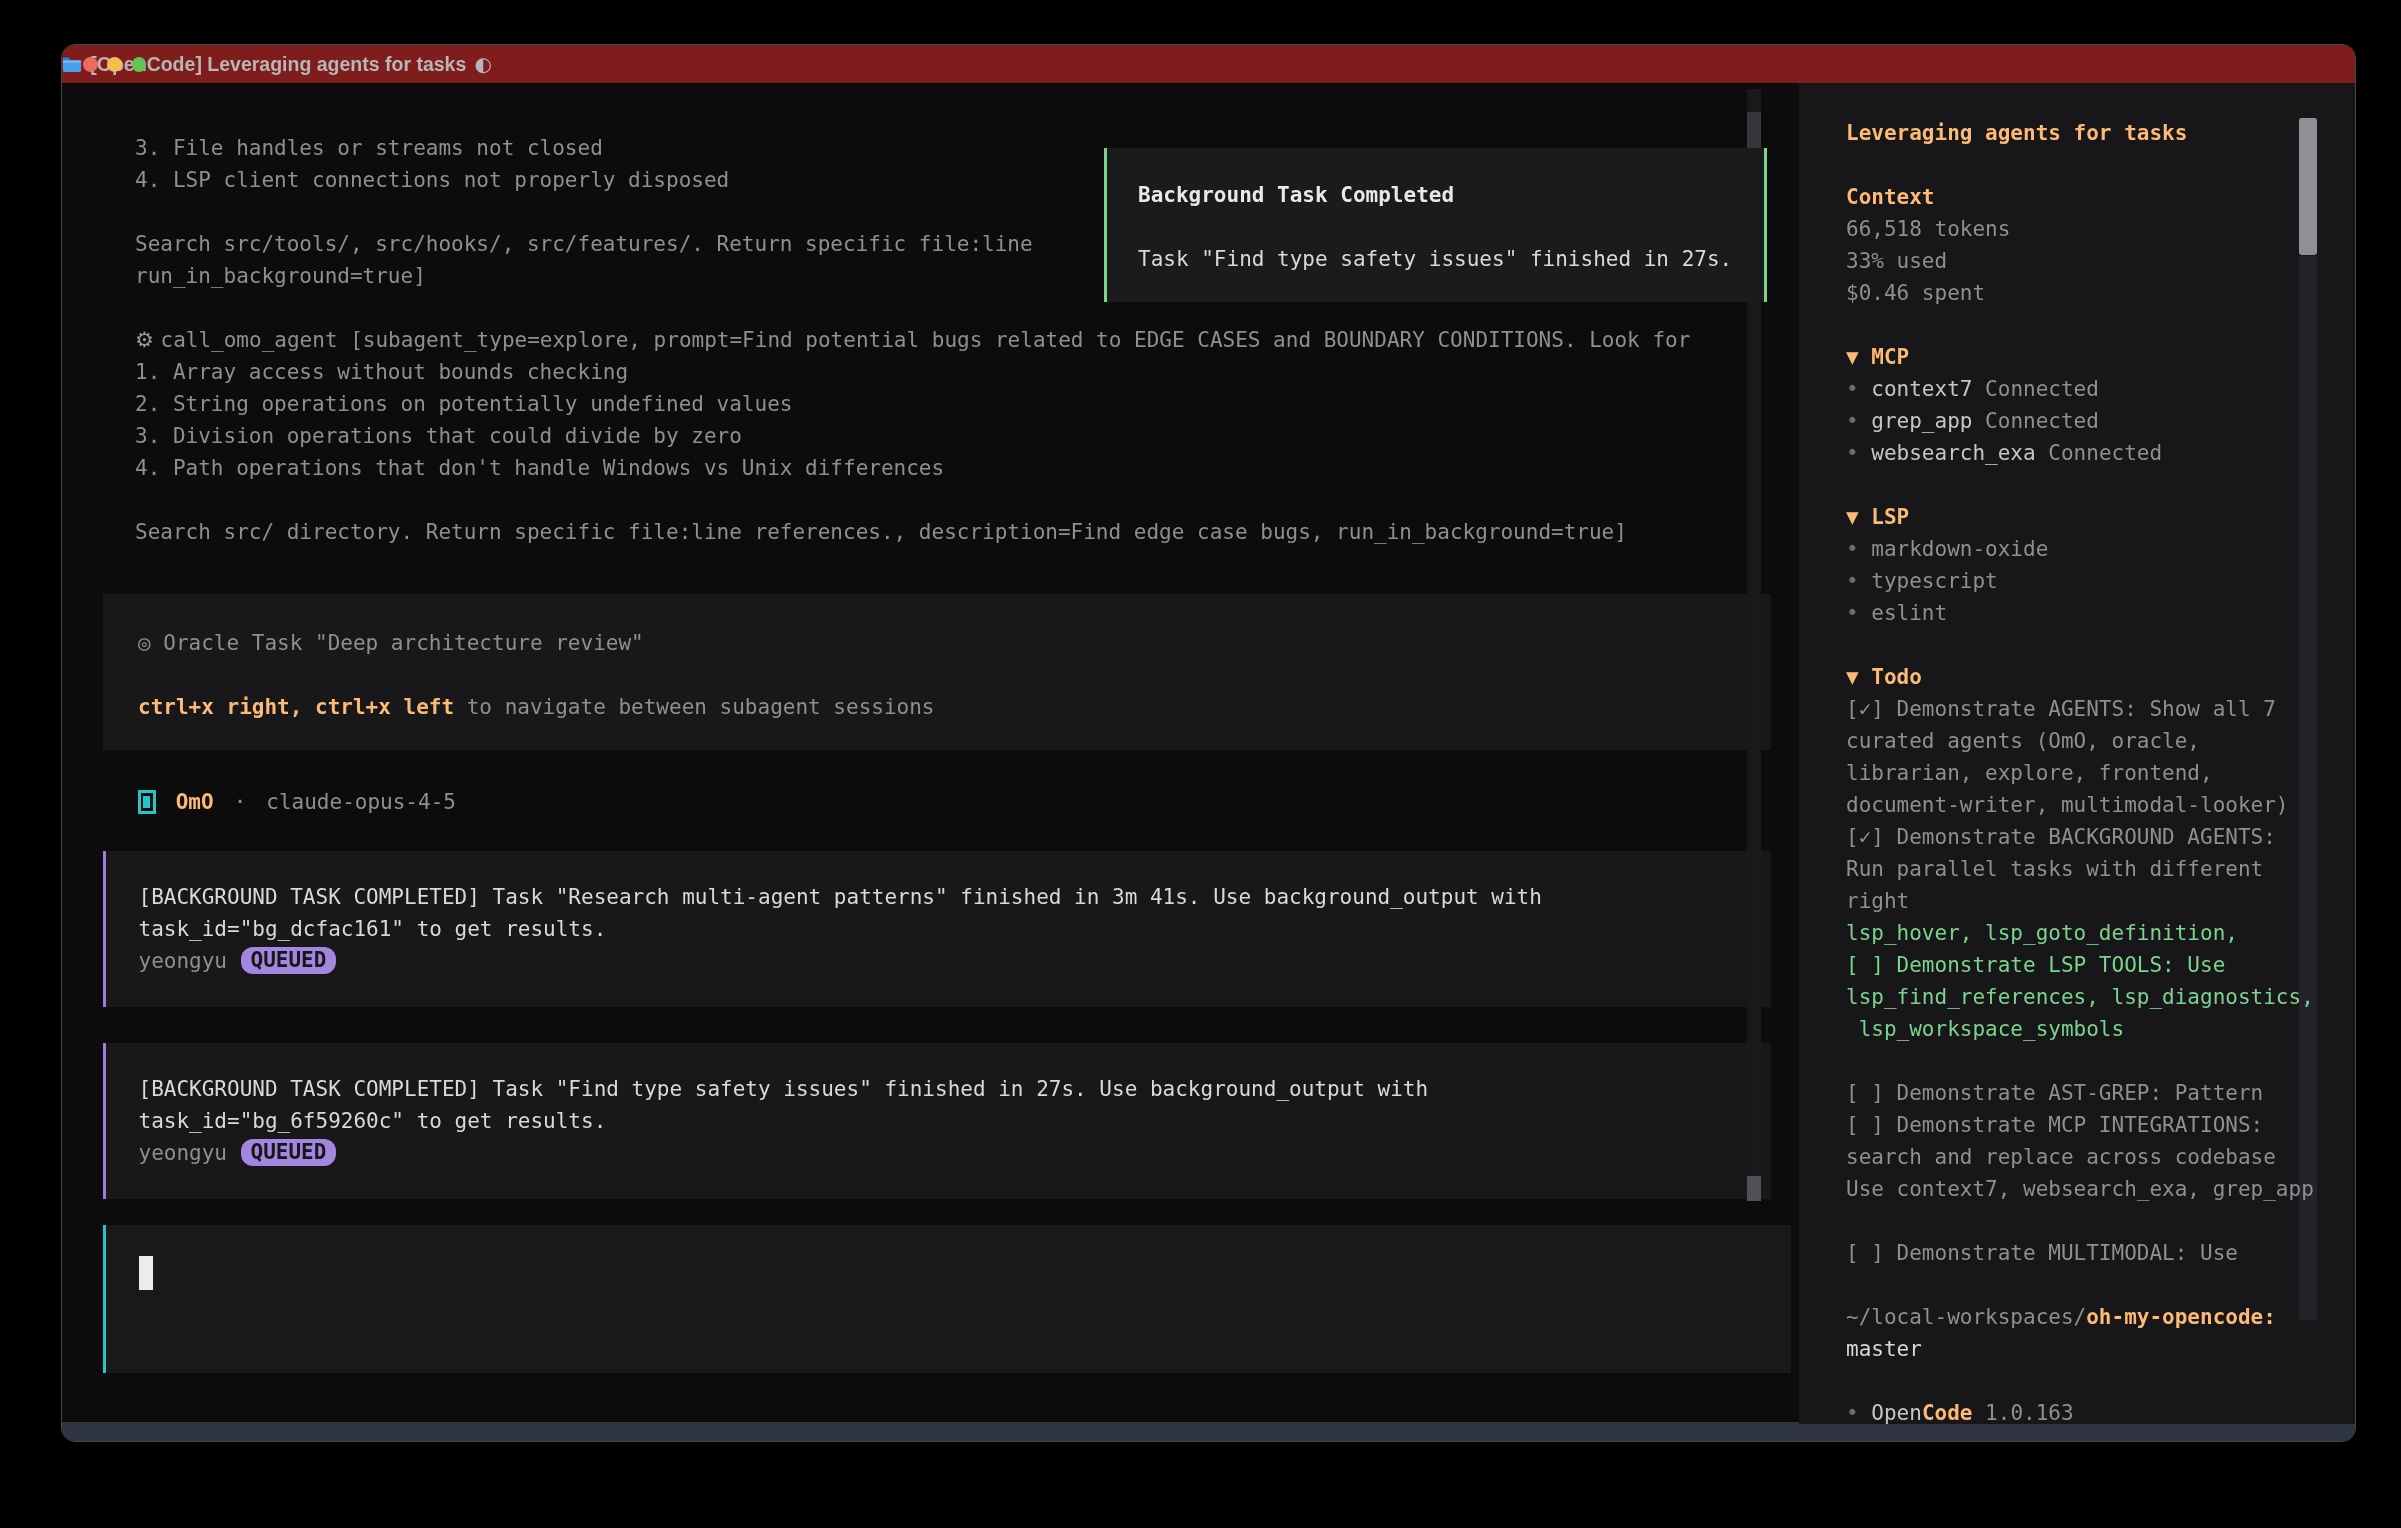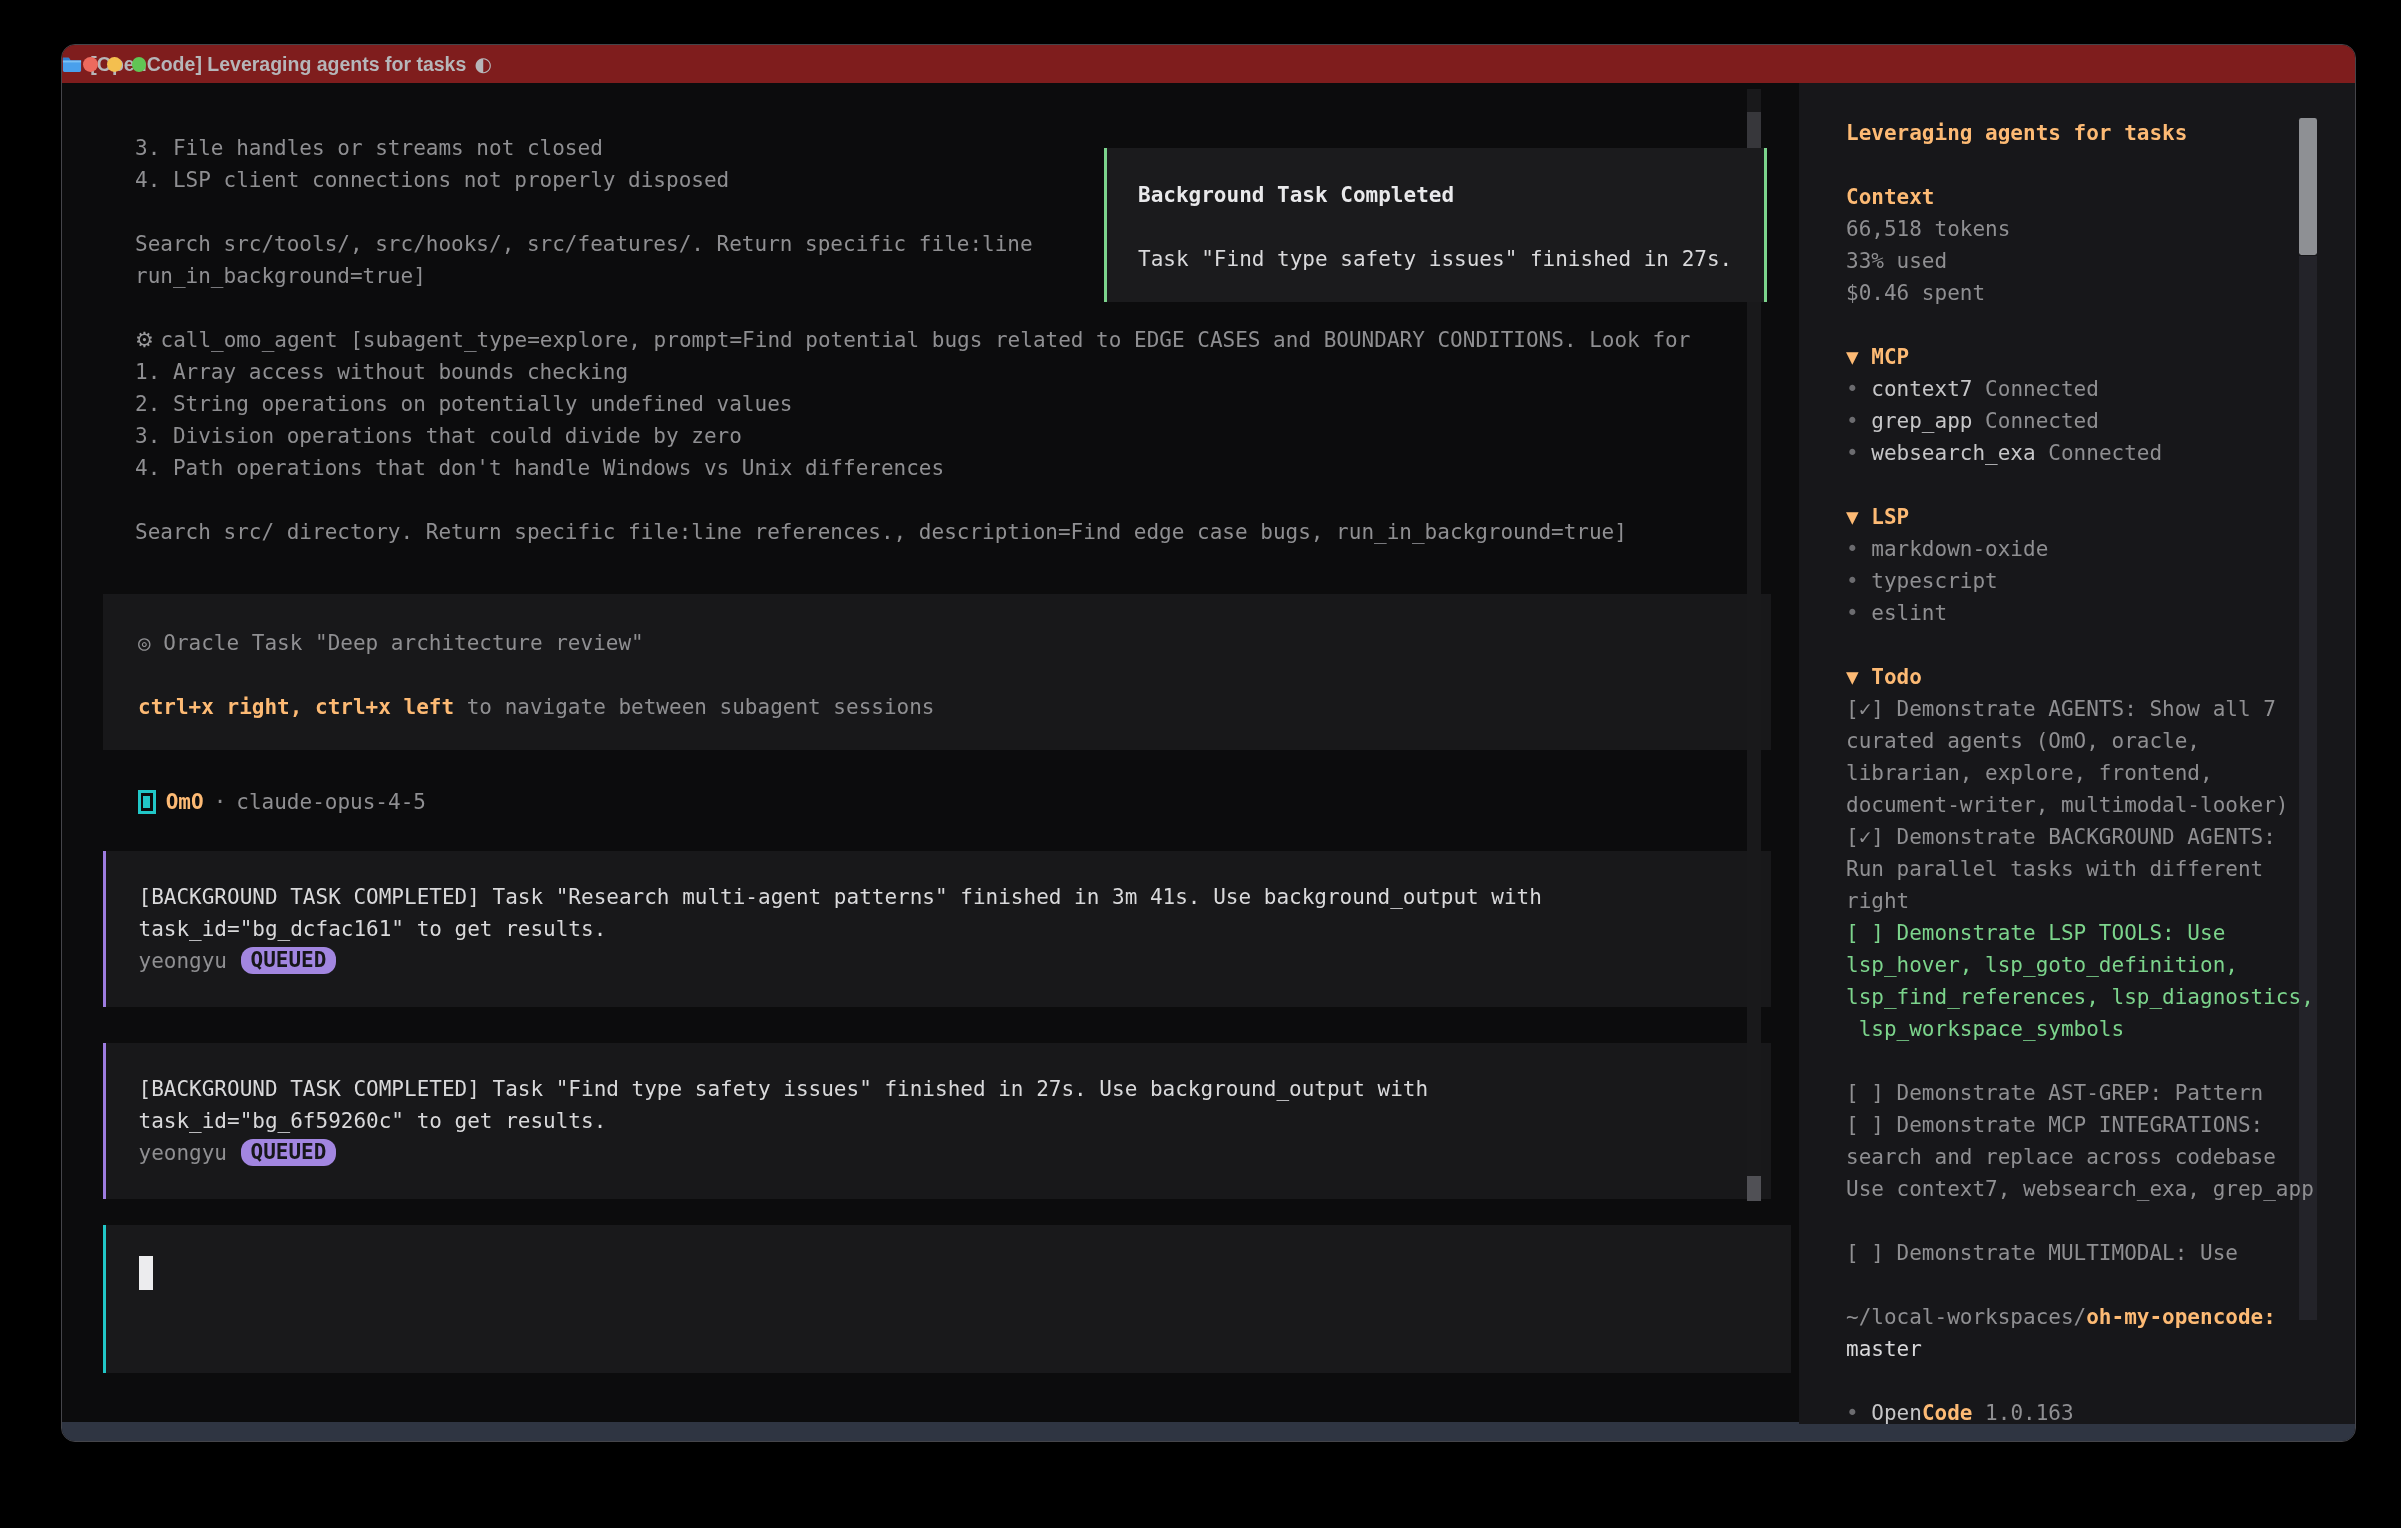--- a/index.html
+++ b/index.html
@@ -46,21 +46,21 @@
   }
   .notif-title { font-weight:bold; color:#e9e9eb; height:32px; line-height:32px; }
   .notif-gap { height:32px; }
   .notif-body { color:#d9d9db; height:32px; line-height:32px; white-space:pre; }
 
   .oracle-box {
     position:absolute; left:41px; top:511px; width:1668px; height:156px;
     background:#18181a; padding:32.5px 0 0 35px;
   }
 
-  .agent-row { position:absolute; left:76px; top:703px; height:32px; display:flex; align-items:center; gap:10px; }
+  .agent-row { position:absolute; left:76px; top:703px; height:32px; display:flex; align-items:center; gap:20px; }
   .agent-icon { position:relative; width:17.7px; height:23.6px; border:3px solid #21c7c7; display:inline-block; }
   .agent-icon::after { content:""; position:absolute; inset:2.4px; background:#21c7c7; }
   .agent-sep { color:#8f8f92; }
 
   .task-box {
     position:absolute; left:41px; width:1668px; height:156px;
     background:#18181a; border-left:3px solid #9d7ce0; padding:29.5px 0 0 32.5px;
   }
   .task-box.t1 { top:768px; }
   .task-box.t2 { top:960px; }
@@ -196,22 +196,22 @@
           <div class="line"><span class="dim">• </span><span class="grey">eslint</span></div>
           <div class="line"><span>&nbsp;</span></div>
           <div class="line"><span class="white-bold">▼ Todo</span></div>
           <div class="line"><span class="grey">[✓] Demonstrate AGENTS: Show all 7</span></div>
           <div class="line"><span class="grey">curated agents (OmO, oracle,</span></div>
           <div class="line"><span class="grey">librarian, explore, frontend,</span></div>
           <div class="line"><span class="grey">document-writer, multimodal-looker)</span></div>
           <div class="line"><span class="grey">[✓] Demonstrate BACKGROUND AGENTS:</span></div>
           <div class="line"><span class="grey">Run parallel tasks with different</span></div>
           <div class="line"><span class="grey">right</span></div>
+          <div class="line"><span class="green">lsp_hover, lsp_goto_definition,</span></div>
           <div class="line"><span class="green">[ ] Demonstrate LSP TOOLS: Use</span></div>
-          <div class="line"><span class="green">lsp_hover, lsp_goto_definition,</span></div>
           <div class="line"><span class="green">lsp_find_references, lsp_diagnostics,</span></div>
           <div class="line"><span class="green"> lsp_workspace_symbols</span></div>
           <div class="line"><span>&nbsp;</span></div>
           <div class="line"><span class="grey">[ ] Demonstrate AST-GREP: Pattern</span></div>
           <div class="line"><span class="grey">[ ] Demonstrate MCP INTEGRATIONS:</span></div>
           <div class="line"><span class="grey">search and replace across codebase</span></div>
           <div class="line"><span class="grey">Use context7, websearch_exa, grep_app</span></div>
           <div class="line"><span>&nbsp;</span></div>
           <div class="line"><span class="grey">[ ] Demonstrate MULTIMODAL: Use</span></div>
           <div class="line"><span>&nbsp;</span></div>

